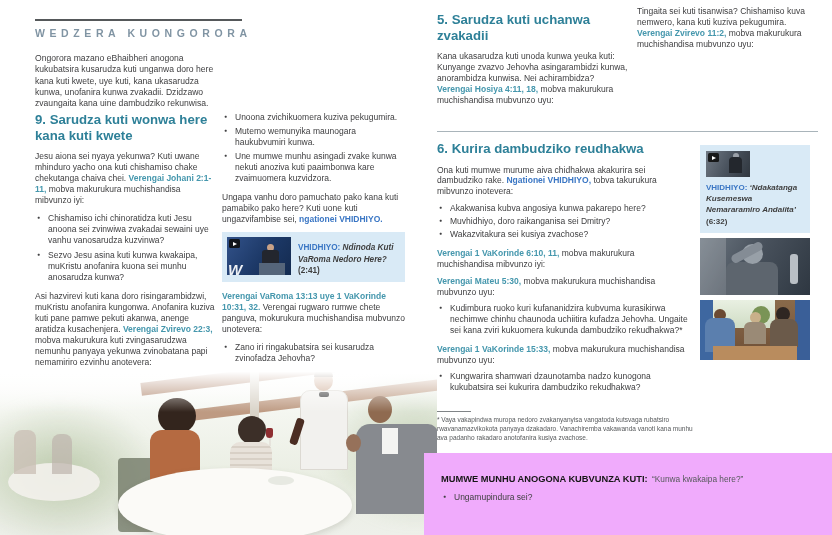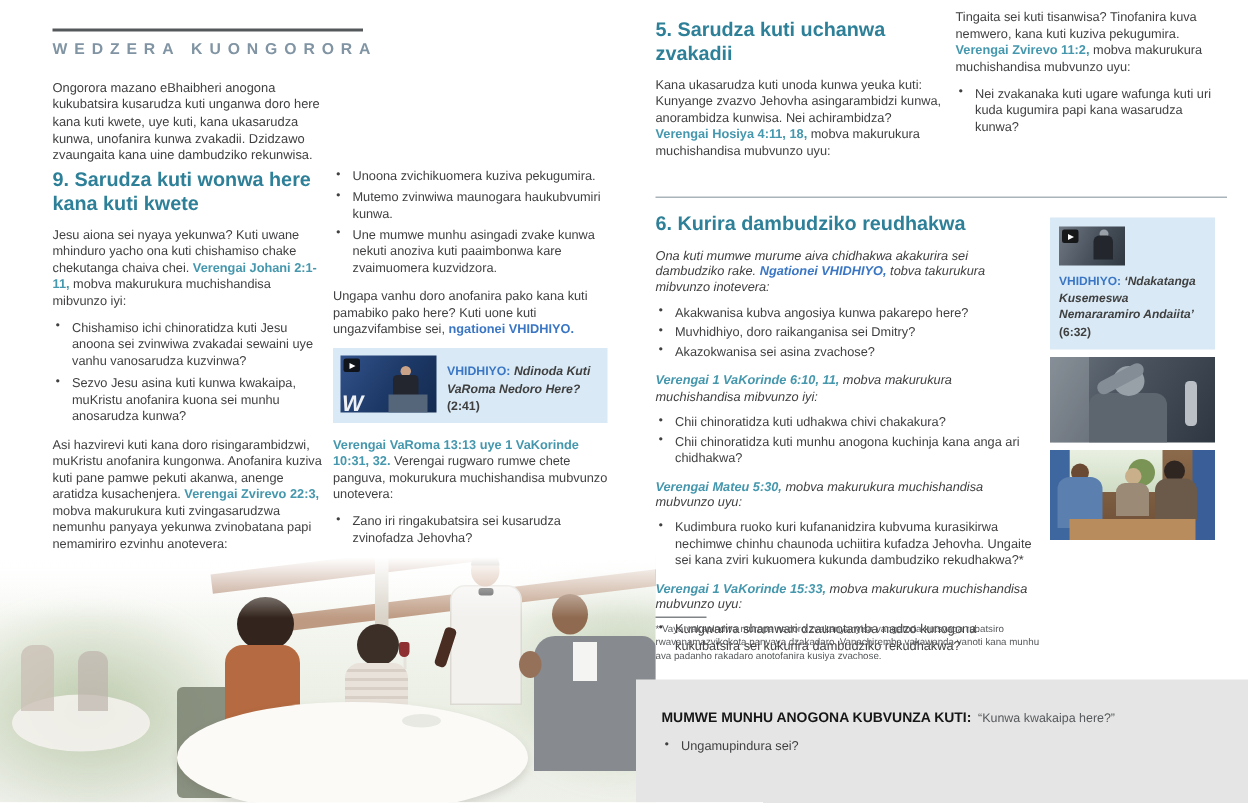--- a/index.html
+++ b/index.html
@@ -34,21 +34,21 @@
   .t1-lectern{position:absolute;right:6px;bottom:0;width:26px;height:12px;background:#55657a;}
   .play{position:absolute;left:2px;top:2px;width:11px;height:9px;background:rgba(12,12,12,.88);
         border-radius:1.5px;}
   .play::after{content:"";position:absolute;left:4px;top:2.5px;border-left:4px solid #fff;
         border-top:2px solid transparent;border-bottom:2px solid transparent;}
   
   .col3{left:437px;top:12px;width:192px;}
   .col4{left:637px;top:6px;width:181px;}
   .rule-right{position:absolute;left:437px;top:131px;width:381px;height:1px;background:#A9B4BA;}
   .section6{position:absolute;left:437px;top:141px;width:251px;font-size:8.5px;line-height:1.27;}
-  .section6 p{margin:0 0 6px 0;font-style:italic;}
+  .section6 p{margin:0 0 6px 0;}
   .section6 li{margin-bottom:2.5px;}
   .sidebar{position:absolute;left:700px;top:145px;width:110px;}
   .video-card2{background:#D9EAF6;padding:6px;cursor:pointer;}
   .thumb2{width:44px;height:26px;position:relative;overflow:hidden;
           background:linear-gradient(115deg,#707984 0%,#4a535e 50%,#30373f 100%);}
   .t2-fig{position:absolute;right:8px;top:6px;width:13px;height:16px;border-radius:4px 4px 0 0;background:#23272d;}
   .t2-head{position:absolute;right:11px;top:2px;width:6px;height:6px;border-radius:50%;background:#9aa0a8;}
   .vc2-text{margin-top:5px;font-size:8px;font-weight:bold;line-height:1.4;}
   .photo{width:110px;margin-top:5px;position:relative;overflow:hidden;}
   .photo1{height:57px;background:linear-gradient(120deg,#6d7781 0%,#49525d 45%,#2e3741 100%);}
@@ -64,21 +64,21 @@
   .p2-plant{position:absolute;left:52px;top:6px;width:18px;height:18px;border-radius:50%;background:#7a9456;}
   .p2-man{position:absolute;left:5px;top:18px;width:30px;height:34px;border-radius:8px 8px 0 0;background:#5B7FAE;}
   .p2-man-head{position:absolute;left:14px;top:9px;width:12px;height:12px;border-radius:50%;background:#6b4a33;}
   .p2-w1-head{position:absolute;left:50px;top:12px;width:11px;height:11px;border-radius:50%;background:#c9b08a;}
   .p2-w1-body{position:absolute;left:44px;top:22px;width:22px;height:22px;border-radius:6px 6px 0 0;background:#9a8a76;}
   .p2-w2-head{position:absolute;left:76px;top:7px;width:14px;height:14px;border-radius:50%;background:#2f2622;}
   .p2-w2-body{position:absolute;left:70px;top:19px;width:28px;height:28px;border-radius:8px 8px 0 0;background:#6b5a4a;}
   .p2-table{position:absolute;left:13px;bottom:0;width:84px;height:14px;background:#b98c5e;}
   .footnote-rule{position:absolute;left:437px;top:411px;width:34px;height:1px;background:#808487;}
   .footnote{position:absolute;left:437px;top:416px;width:256px;font-size:6.5px;line-height:1.38;color:#56595b;margin:0;}
-  .ask-box{position:absolute;left:424px;top:453px;width:408px;height:82px;background:#e5e5e5;
+  .ask-box{position:absolute;left:424px;top:453px;width:408px;height:82px;background:#f0abfc;
            box-sizing:border-box;padding:15px 14px 0 17px;}
   .ask-lead{font-size:9.3px;font-weight:bold;color:#161616;}
   .ask-quote{font-size:8.3px;color:#56595b;}
   .ask-box ul{margin-top:6px;}
   .ask-box li{font-size:8.5px;}
   
   .illustration{position:absolute;left:0;top:368px;width:437px;height:167px;overflow:hidden;
                 background:linear-gradient(180deg,#ffffff 0%,#f4f6f0 28%,#eaeee3 65%,#eef0ea 100%);}
   .il{position:absolute;}
   .il-blobL{left:-40px;top:30px;width:200px;height:150px;border-radius:50%;
@@ -138,24 +138,24 @@
     <ul>
       <li>Uchada kutyaira motokari kana kushandisa mumwe muchina unogona kukuvadza.</li>
       <li>Wakazvitakura.</li>
       <li>Wakaudzwa nachiremba kuti usanwa.</li>
     </ul>
   </div>
 
   <div class="col col2">
     <ul>
       <li>Unoona zvichikuomera kuziva pekugumira.</li>
-      <li>Mutemo zvinwiwa maunogara haukubvumiri kunwa.</li>
+      <li>Mutemo wemunyika maunogara haukubvumiri kunwa.</li>
       <li>Une mumwe munhu asingadi zvake kunwa nekuti anoziva kuti paaimbonwa kare zvaimuomera kuzvidzora.</li>
     </ul>
-    <p><span>Ungapa vanhu doro anofanira pako kana kuti pamabiko pako here? Kuti uone kuti ungazvifambise sei,</span>
+    <p><span>Ungapa vanhu doro pamuchato pako kana kuti pamabiko pako here? Kuti uone kuti ungazvifambise sei,</span>
       <span class="link-blue">ngationei VHIDHIYO.</span></p>
 
     <div class="video-card">
       <div class="thumb thumb1">
         <span class="t1-w">W</span>
         <span class="t1-head"></span>
         <span class="t1-body"></span>
         <span class="t1-lectern"></span>
         <span class="play"></span>
       </div>
@@ -203,46 +203,39 @@
   </div>
 
   <div class="col col3">
     <h2 class="heading">5. Sarudza kuti uchanwa zvakadii</h2>
     <p><span>Kana ukasarudza kuti unoda kunwa yeuka kuti: Kunyange zvazvo Jehovha asingarambidzi kunwa, anorambidza kunwisa. Nei achirambidza?</span>
       <span class="link-teal">Verengai Hosiya 4:11, 18,</span>
       <span>mobva makurukura muchishandisa mubvunzo uyu:</span></p>
   </div>
 
   <div class="col col4">
-    <p><span>Tingaita sei kuti tisanwisa? Tinofanira kuva nemwero, kana kuti kuziva pekugumira.</span>
+    <p><span>Tingaita sei kuti tisanwisa? Chishamiso kuva nemwero, kana kuti kuziva pekugumira.</span>
       <span class="link-teal">Verengai Zvirevo 11:2,</span>
       <span>mobva makurukura muchishandisa mubvunzo uyu:</span></p>
-    <ul>
-      <li>Nei zvakanaka kuti ugare wafunga kuti uri kuda kugumira papi kana wasarudza kunwa?</li>
-    </ul>
   </div>
 
   <div class="rule-right"></div>
 
   <div class="section6">
     <h2 class="heading">6. Kurira dambudziko reudhakwa</h2>
     <p><span>Ona kuti mumwe murume aiva chidhakwa akakurira sei dambudziko rake.</span>
       <span class="link-blue">Ngationei VHIDHIYO,</span>
       <span>tobva takurukura mibvunzo inotevera:</span></p>
     <ul>
       <li>Akakwanisa kubva angosiya kunwa pakarepo here?</li>
       <li>Muvhidhiyo, doro raikanganisa sei Dmitry?</li>
-      <li>Akazokwanisa sei asina zvachose?</li>
+      <li>Wakazvitakura sei kusiya zvachose?</li>
     </ul>
     <p><span class="link-teal">Verengai 1 VaKorinde 6:10, 11,</span>
       <span>mobva makurukura muchishandisa mibvunzo iyi:</span></p>
-    <ul>
-      <li>Chii chinoratidza kuti udhakwa chivi chakakura?</li>
-      <li>Chii chinoratidza kuti munhu anogona kuchinja kana anga ari chidhakwa?</li>
-    </ul>
     <p><span class="link-teal">Verengai Mateu 5:30,</span>
       <span>mobva makurukura muchishandisa mubvunzo uyu:</span></p>
     <ul>
       <li>Kudimbura ruoko kuri kufananidzira kubvuma kurasikirwa nechimwe chinhu chaunoda uchiitira kufadza Jehovha. Ungaite sei kana zviri kukuomera kukunda dambudziko rekudhakwa?*</li>
     </ul>
     <p><span class="link-teal">Verengai 1 VaKorinde 15:33,</span>
       <span>mobva makurukura muchishandisa mubvunzo uyu:</span></p>
     <ul>
       <li>Kungwarira shamwari dzaunotamba nadzo kunogona kukubatsira sei kukurira dambudziko rekudhakwa?</li>
     </ul>

